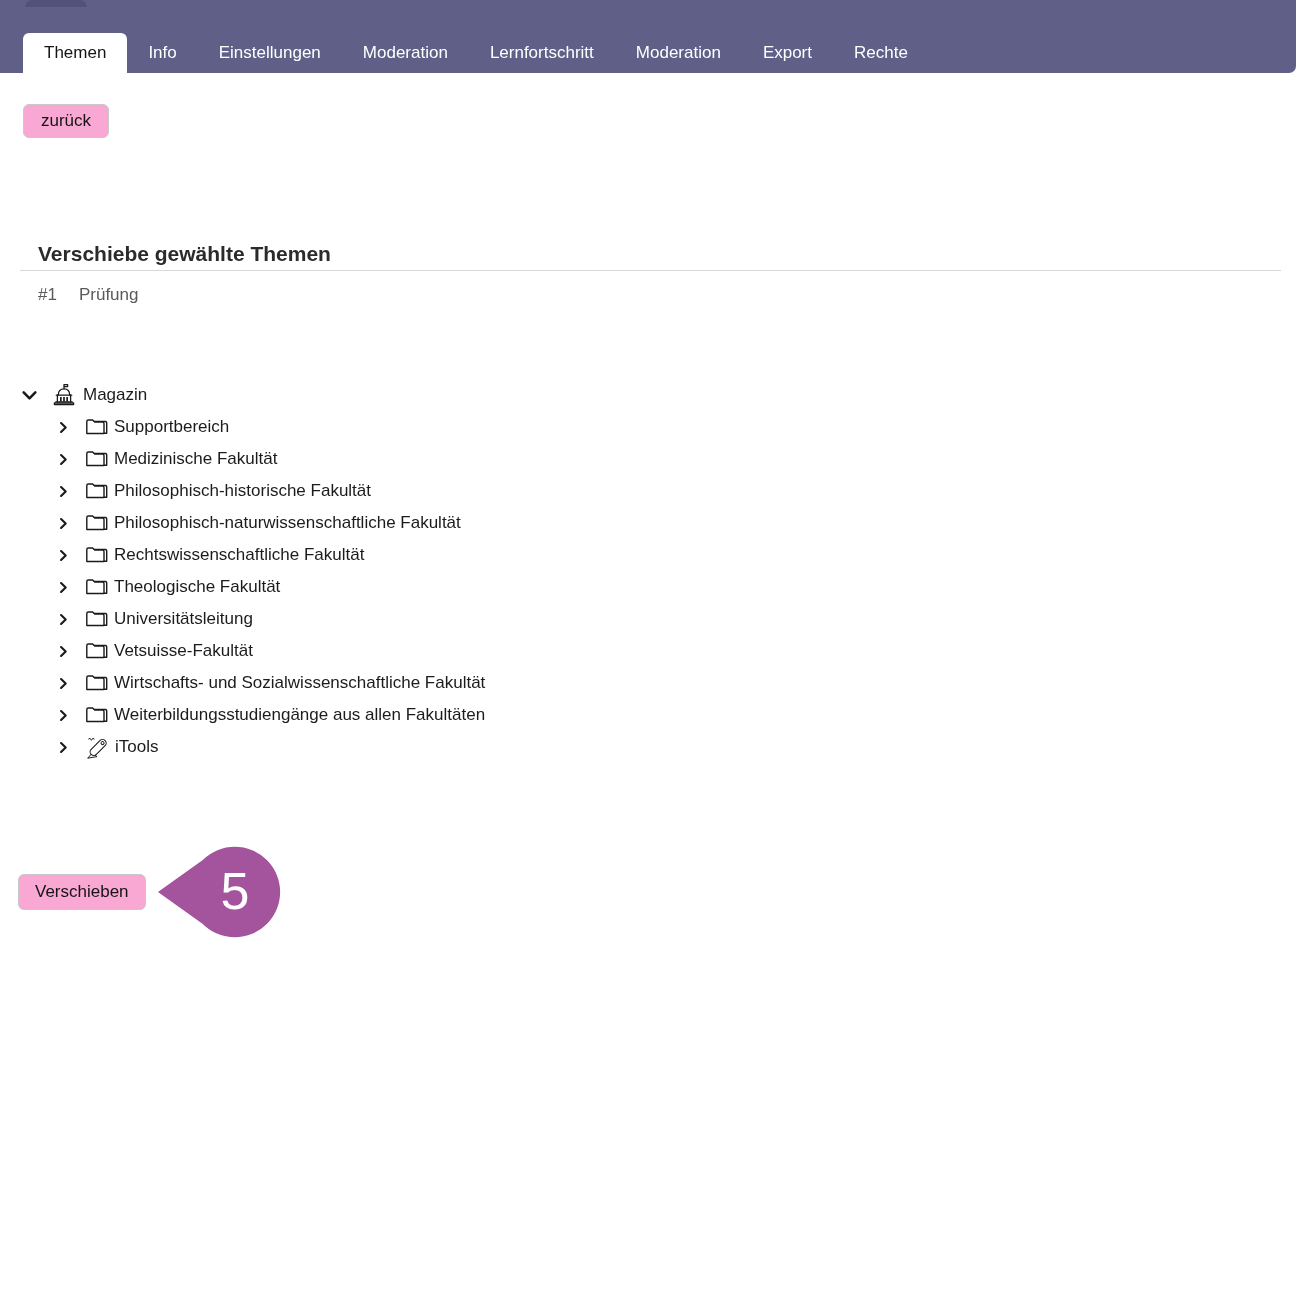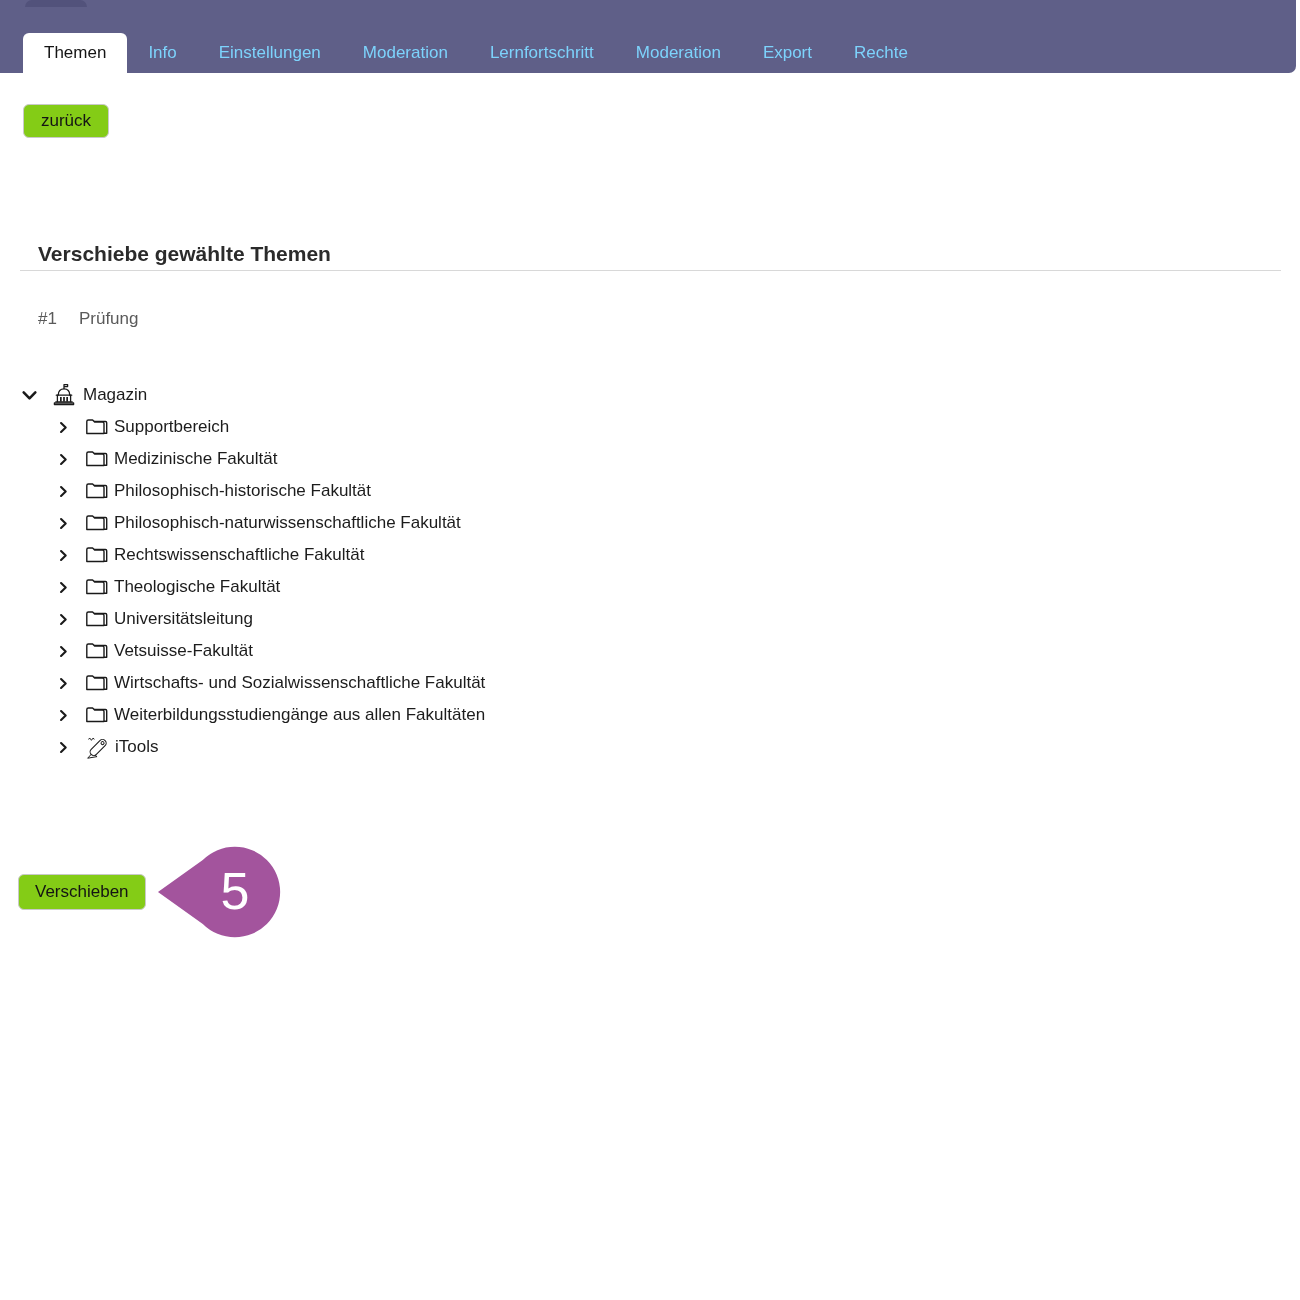--- a/index.html
+++ b/index.html
@@ -37,35 +37,35 @@
     left: 23px; bottom: 0;
     display: flex;
     align-items: flex-end;
     list-style: none;
   }
   .tab {
     height: 40px;
     line-height: 40px;
     padding: 0 21px;
     font-size: 17px;
-    color: #7dd3fc;
+    color: #ffffff;
     cursor: pointer;
     white-space: nowrap;
   }
   .tab.active {
     background: #ffffff;
     color: #141414;
     border-radius: 6px 6px 0 0;
     text-align: center;
   }
 
   
   .btn {
     display: inline-block;
-    background: #84cc16;
+    background: #f9a8d4;
     border: 1px solid #c9c9c9;
     border-radius: 6px;
     font-size: 17px;
     color: #141414;
     padding: 6px 17px;
     font-family: inherit;
     cursor: pointer;
     text-align: center;
   }
   .btn-back { position: absolute; left: 23px; top: 104px; }
@@ -84,21 +84,20 @@
     left: 20px; top: 270px;
     width: 1261px; height: 1px;
     background: #d8d8d8;
     border: none;
   }
   .topic-row {
     position: absolute;
     left: 38px; top: 285px;
     font-size: 17px;
     color: #5a5a5a;
-    margin-top: 24px;
   }
   .topic-row .topic-title { margin-left: 22px; }
 
   
   .tree {
     position: absolute;
     left: 20px; top: 379px;
     width: 700px;
   }
   .tree-row {

